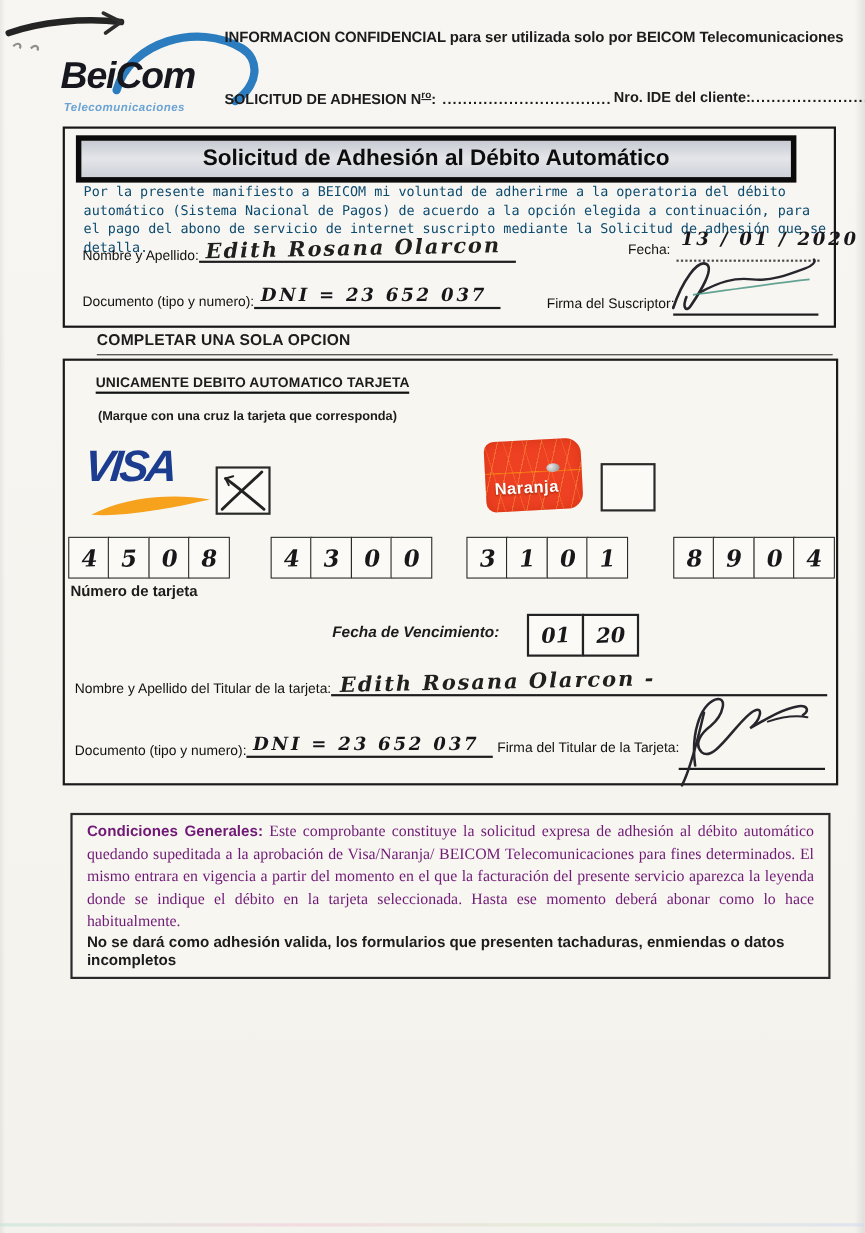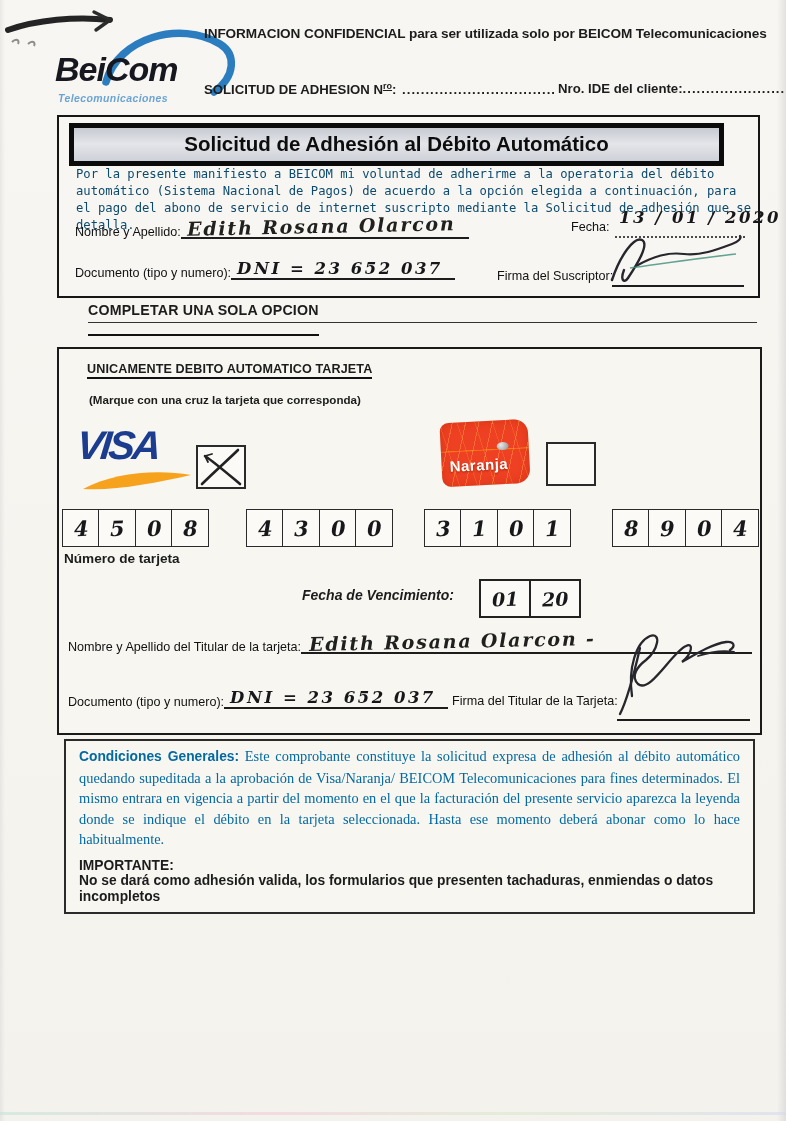--- a/index.html
+++ b/index.html
@@ -48,21 +48,21 @@
   .firma-lbl{position:absolute;left:438px;top:152px;}
   .firma-line{position:absolute;left:553px;top:168px;width:132px;border-bottom:2px solid #1d1d1d;}
   .sig1{left:596px;top:222px;}
 
   
   .heading-rule{left:88px;top:322px;width:669px;border-top:1.5px solid #333;}
   .completar{left:88px;top:302px;font-size:14.2px;font-weight:bold;letter-spacing:.2px;
     border-bottom:2.5px solid #111;padding-bottom:16px;}
 
   
-  .box2{left:57px;top:326px;width:701px;height:384px;border:2px solid #1a1a1a;background:#f7f6f1;margin-top:21px;}
+  .box2{left:57px;top:326px;width:701px;height:384px;border:2px solid #1a1a1a;background:#f7f6f1;}
   .subhead{position:absolute;left:28px;top:13px;font-size:12.6px;font-weight:bold;
     border-bottom:2px solid #111;padding-bottom:1px;letter-spacing:.1px;}
   .instruction{position:absolute;left:30px;top:44px;font-size:11.6px;font-weight:bold;}
   .visa-word{position:absolute;left:18px;top:74px;font-size:40px;font-weight:bold;font-style:italic;
     letter-spacing:-3px;color:#1b3c8f;transform:skewX(-6deg);}
   .visa-swoosh{position:absolute;left:20px;top:120px;}
   .checkbox{position:absolute;width:46px;height:40px;border:2px solid #2a2a2a;background:#fbfaf6;}
   .cb-visa{left:137px;top:96px;}
   .cb-naranja{left:487px;top:93px;}
   .naranja-card{position:absolute;left:382px;top:72px;width:88px;height:64px;
@@ -94,21 +94,21 @@
   .holder-fill{flex:1;border-bottom:2px solid #1d1d1d;padding-left:8px;}
   .hdoc-row{position:absolute;left:9px;top:339px;display:flex;align-items:flex-end;}
   .hfirma-lbl{position:absolute;left:393px;top:345px;}
   .hfirma-line{position:absolute;left:558px;top:370px;width:133px;border-bottom:2px solid #1d1d1d;}
   .sig2{left:602px;top:626px;}
 
   
   .box3{left:64px;top:739px;width:691px;border:2px solid #2a2a2a;background:#f7f6f1;
     padding:5px 13px 6px 13px;box-sizing:border-box;}
   .cond{font-family:"Liberation Serif",serif;font-size:14.4px;line-height:20.5px;
-    text-align:justify;color:#0369a1;}
+    text-align:justify;color:#701a75;}
   .important-title{font-size:13.8px;font-weight:bold;margin-top:8px;}
   .important-body{font-size:13.8px;font-weight:bold;width:645px;line-height:16.5px;}
 
   
   .edge-right{right:0;top:0;width:9px;height:100%;
     background:linear-gradient(90deg,transparent,rgba(120,120,125,.16));}
   .edge-left{left:0;top:0;width:5px;height:100%;
     background:linear-gradient(270deg,transparent,rgba(130,130,135,.12));}
   .edge-bottom{left:0;top:1112px;width:786px;height:3px;opacity:.55;
     background:linear-gradient(90deg,#bfe3d8,#f3c7d8 35%,#d8e8c8 65%,#cfd8ef);}
@@ -288,20 +288,19 @@
   <svg class="abs sig2" width="150" height="92" viewBox="0 0 150 92">
     <path d="M30 70 C26 42 34 16 48 10 C60 6 56 24 44 34 C36 40 28 50 36 58 C48 68 70 26 84 20 C92 16 90 28 80 36 C94 28 110 18 124 16 C132 15 134 20 128 24" stroke="#26262c" stroke-width="2.3" fill="none" stroke-linecap="round"></path>
     <path d="M38 22 C32 48 26 72 18 88" stroke="#26262c" stroke-width="2.3" fill="none" stroke-linecap="round"></path>
     <path d="M96 30 C108 26 120 24 132 26" stroke="#26262c" stroke-width="1.8" fill="none" stroke-linecap="round"></path>
   </svg>
 
   <div class="abs box3">
     <div class="cond">
       <span class="b" style="font-family:'Liberation Sans',sans-serif;font-size:13.8px;">Condiciones Generales:</span><span> Este comprobante constituye la solicitud expresa de adhesión al débito automático quedando supeditada a la aprobación de Visa/Naranja/ BEICOM Telecomunicaciones para fines determinados. El mismo entrara en vigencia a partir del momento en el que la facturación del presente servicio aparezca la leyenda donde se indique el débito en la tarjeta seleccionada. Hasta ese momento deberá abonar como lo hace habitualmente.</span>
     </div>
-    <div class="important-title">IMPORTANTE:</div>
     <div class="important-body">No se dará como adhesión valida, los formularios que presenten tachaduras, enmiendas o datos incompletos</div>
   </div>
 
   <div class="abs edge-left"></div>
   <div class="abs edge-right"></div>
   <div class="abs edge-bottom"></div>
 </div>
 
 </body></html>

